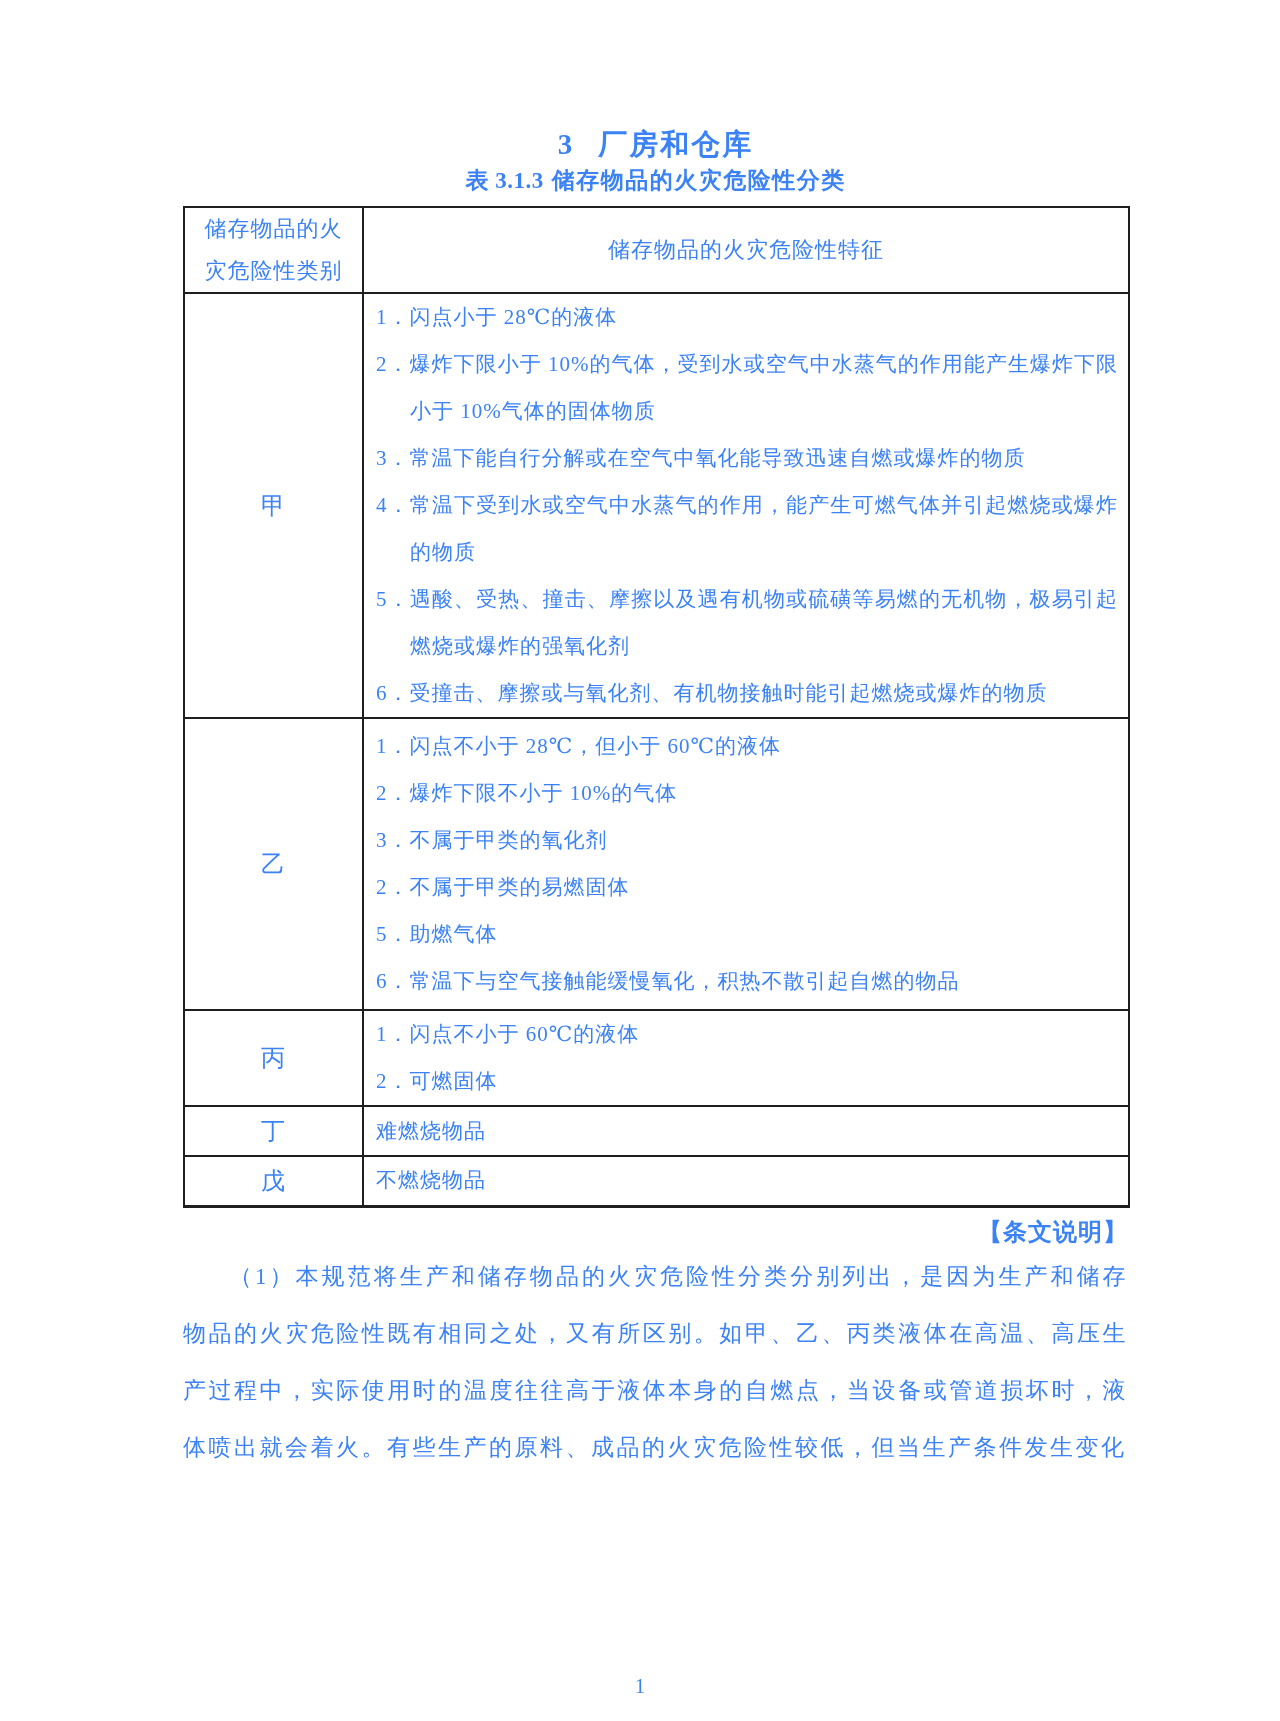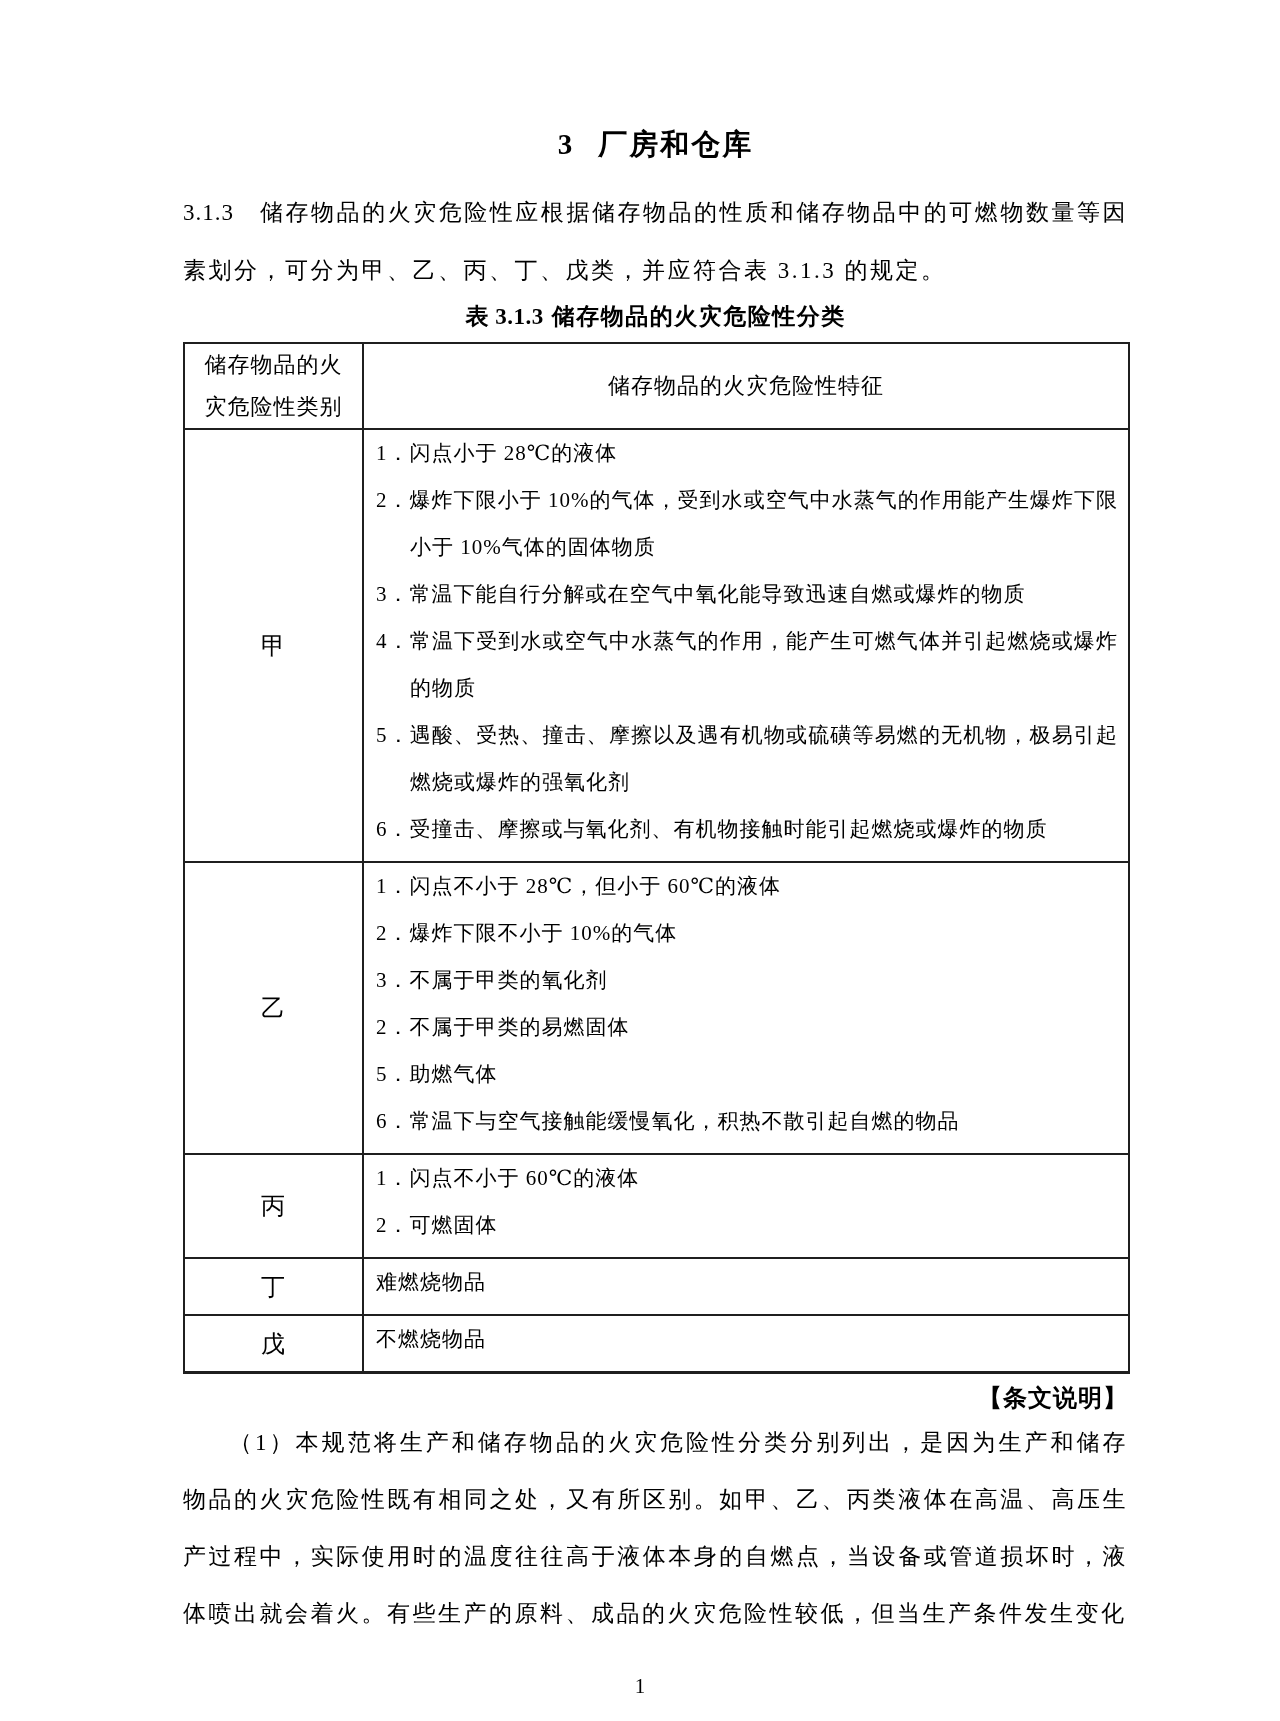--- a/index.html
+++ b/index.html
@@ -3,21 +3,21 @@
 <meta charset="utf-8">
 <style>
   * { margin: 0; padding: 0; box-sizing: border-box; }
   html, body { background: #ffffff; }
   .page {
     position: relative;
     width: 1280px;
     height: 1721px;
     margin: 0 auto;
     background: #ffffff;
-    color: #000000;
+    color: #3b82f6;
     font-family: "Liberation Serif", "DejaVu Serif", serif;
     padding: 124px 152px 0 183px;
     overflow: hidden;
   }
   
   .doc-title {
     text-align: center;
     font-size: 29px;
     font-weight: bold;
     line-height: 40px;
@@ -66,21 +66,21 @@
   tr.row-yi   { height: 292px; }
   tr.row-bing { height: 96px; }
   tr.row-ding { height: 50px; }
   tr.row-wu   { height: 50px; }
   td.cat {
     text-align: center;
     font-size: 24px;
     letter-spacing: 1px;
   }
   td.feat {
-    padding: 0 10px 8px 12px;
+    padding: 0 10px 0 12px;
     font-size: 21px;
     line-height: 47px;
     letter-spacing: 1px;
     text-align: justify;
   }
   td.feat .item {
     padding-left: 34px;
     text-indent: -34px;
   }
   
@@ -112,21 +112,20 @@
     line-height: 28px;
   }
 </style>
 </head>
 <body>
 
 <div class="page">
 
   <h1 class="doc-title"><span class="title-num">3</span><span>厂房和仓库</span></h1>
 
-  <p class="clause-para"><span class="clause-no">3.1.3</span><span>储存物品的火灾危险性应根据储存物品的性质和储存物品中的可燃物数量等因素划分，可分为甲、乙、丙、丁、戊类，并应符合表 3.1.3 的规定。</span></p>
 
   <div class="tbl-caption"><span class="cap-label">表 3.1.3</span><span>储存物品的火灾危险性分类</span></div>
 
   <table class="cls-table">
     <colgroup>
         <col class="c1">
         <col class="c2">
       </colgroup>
     <tbody>
       <tr class="head-row">

